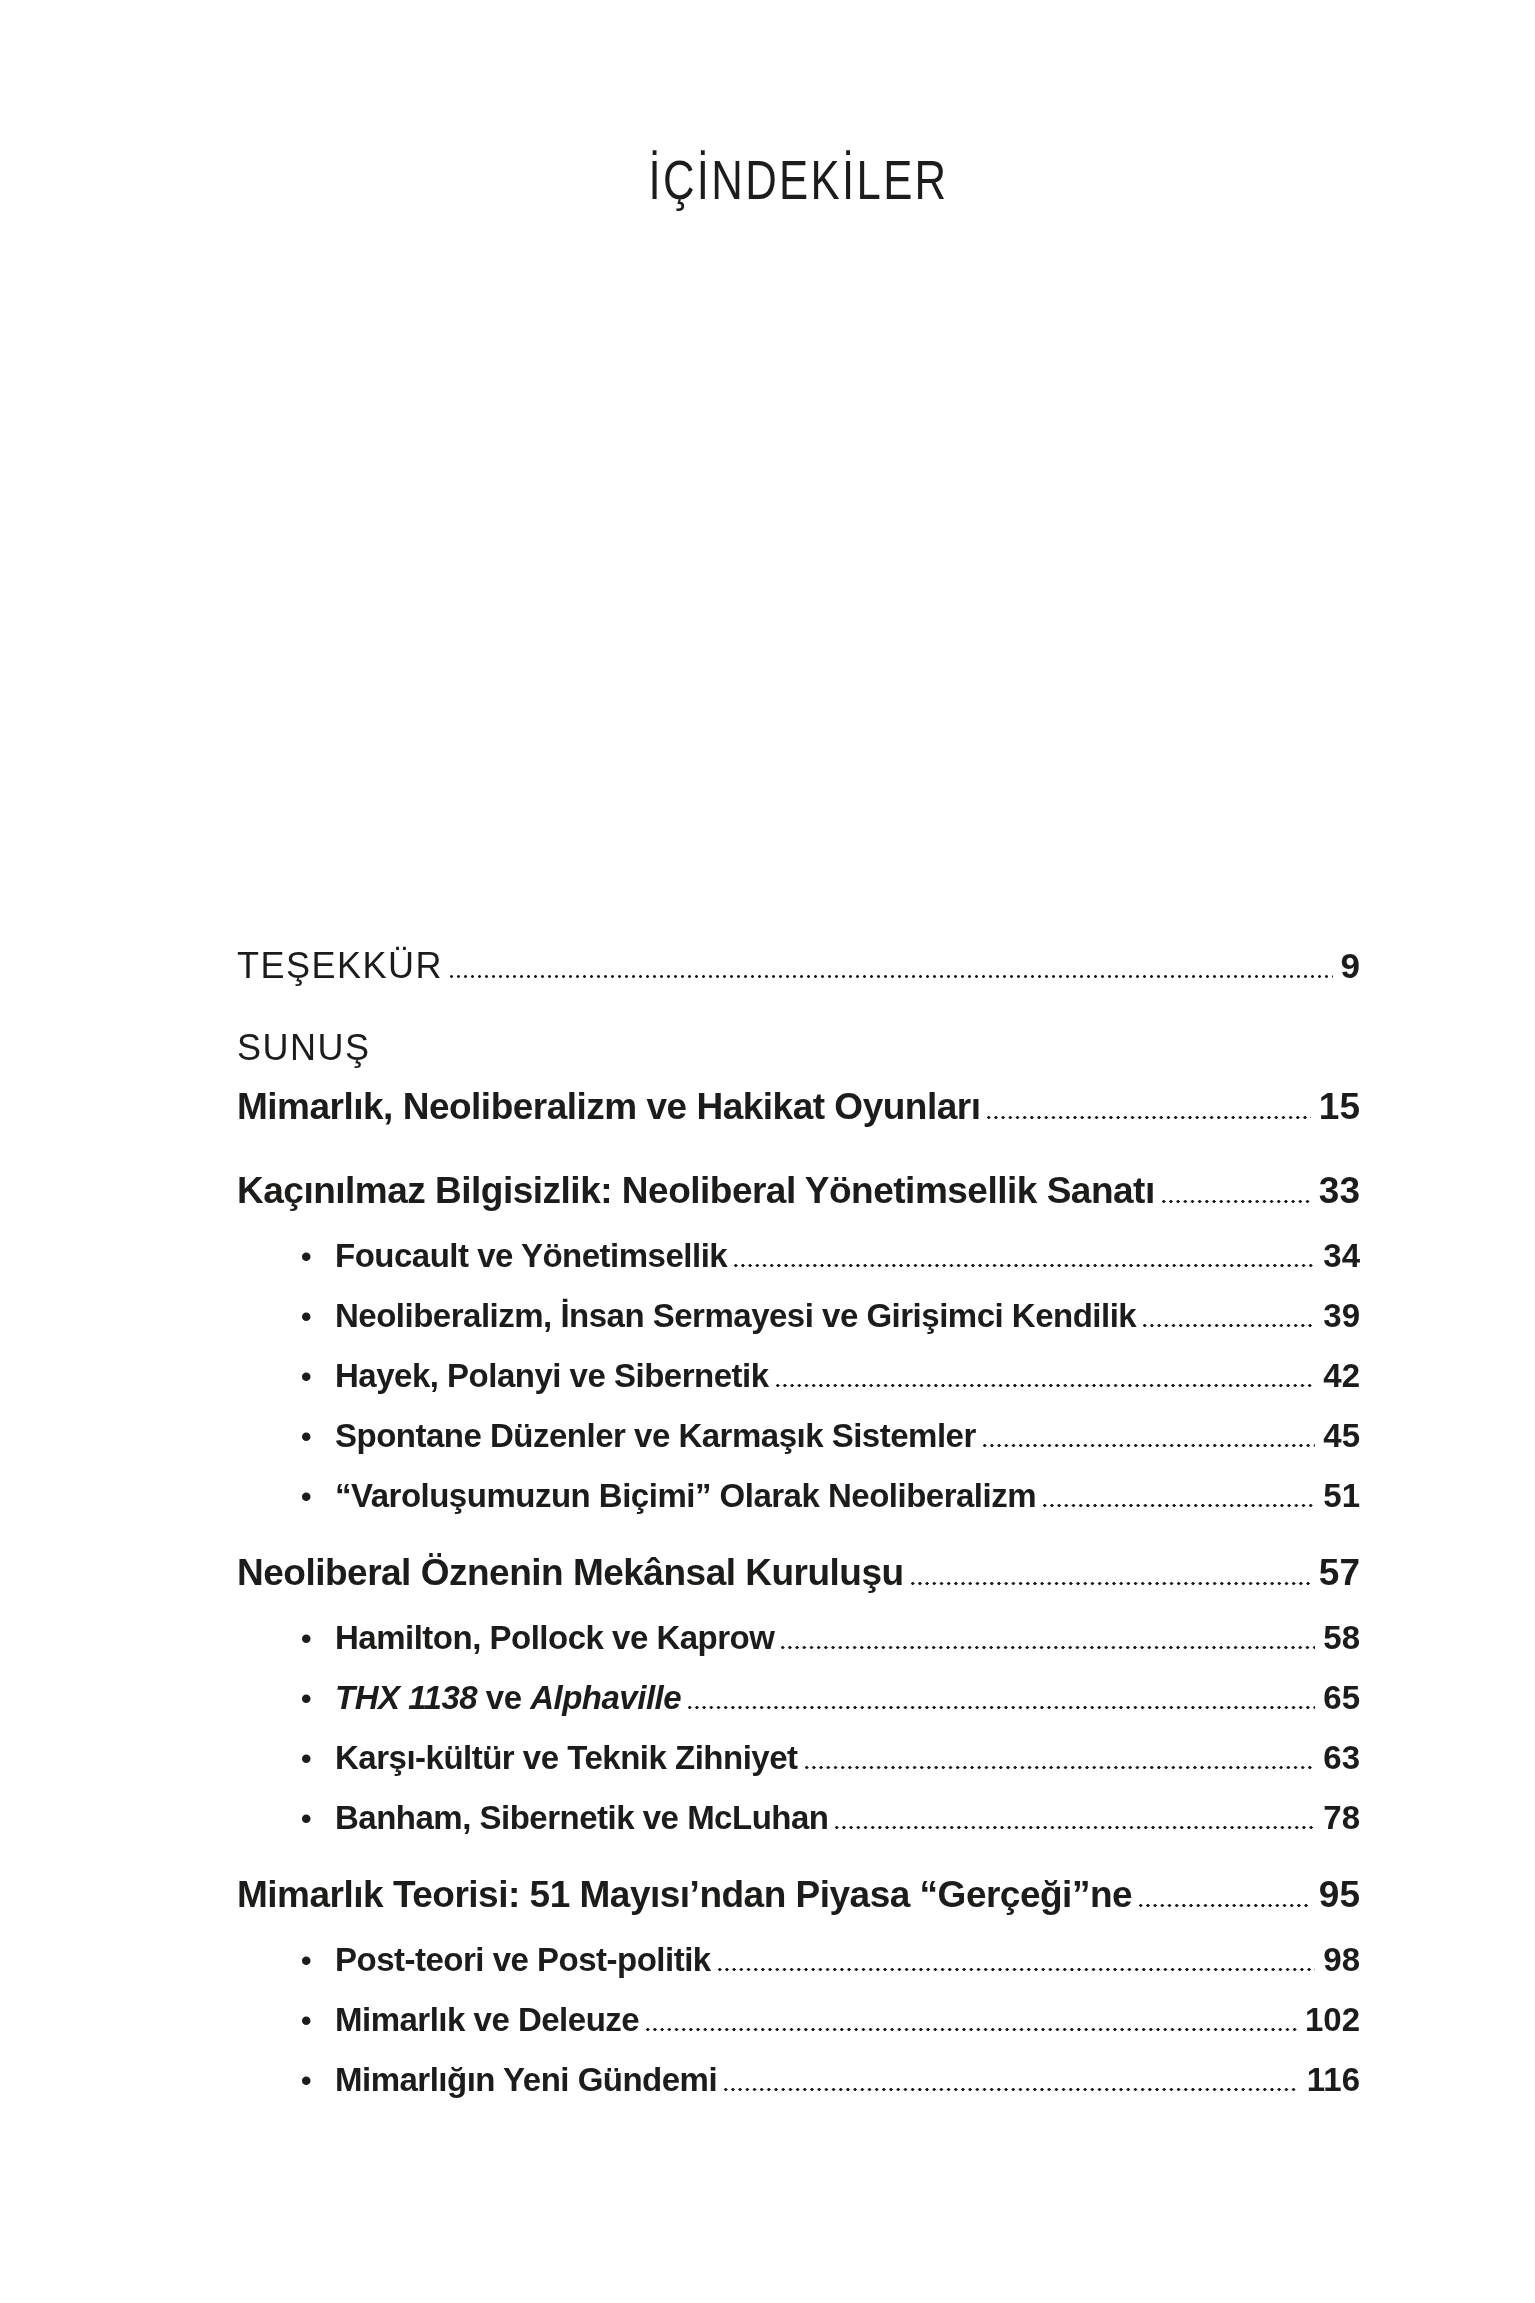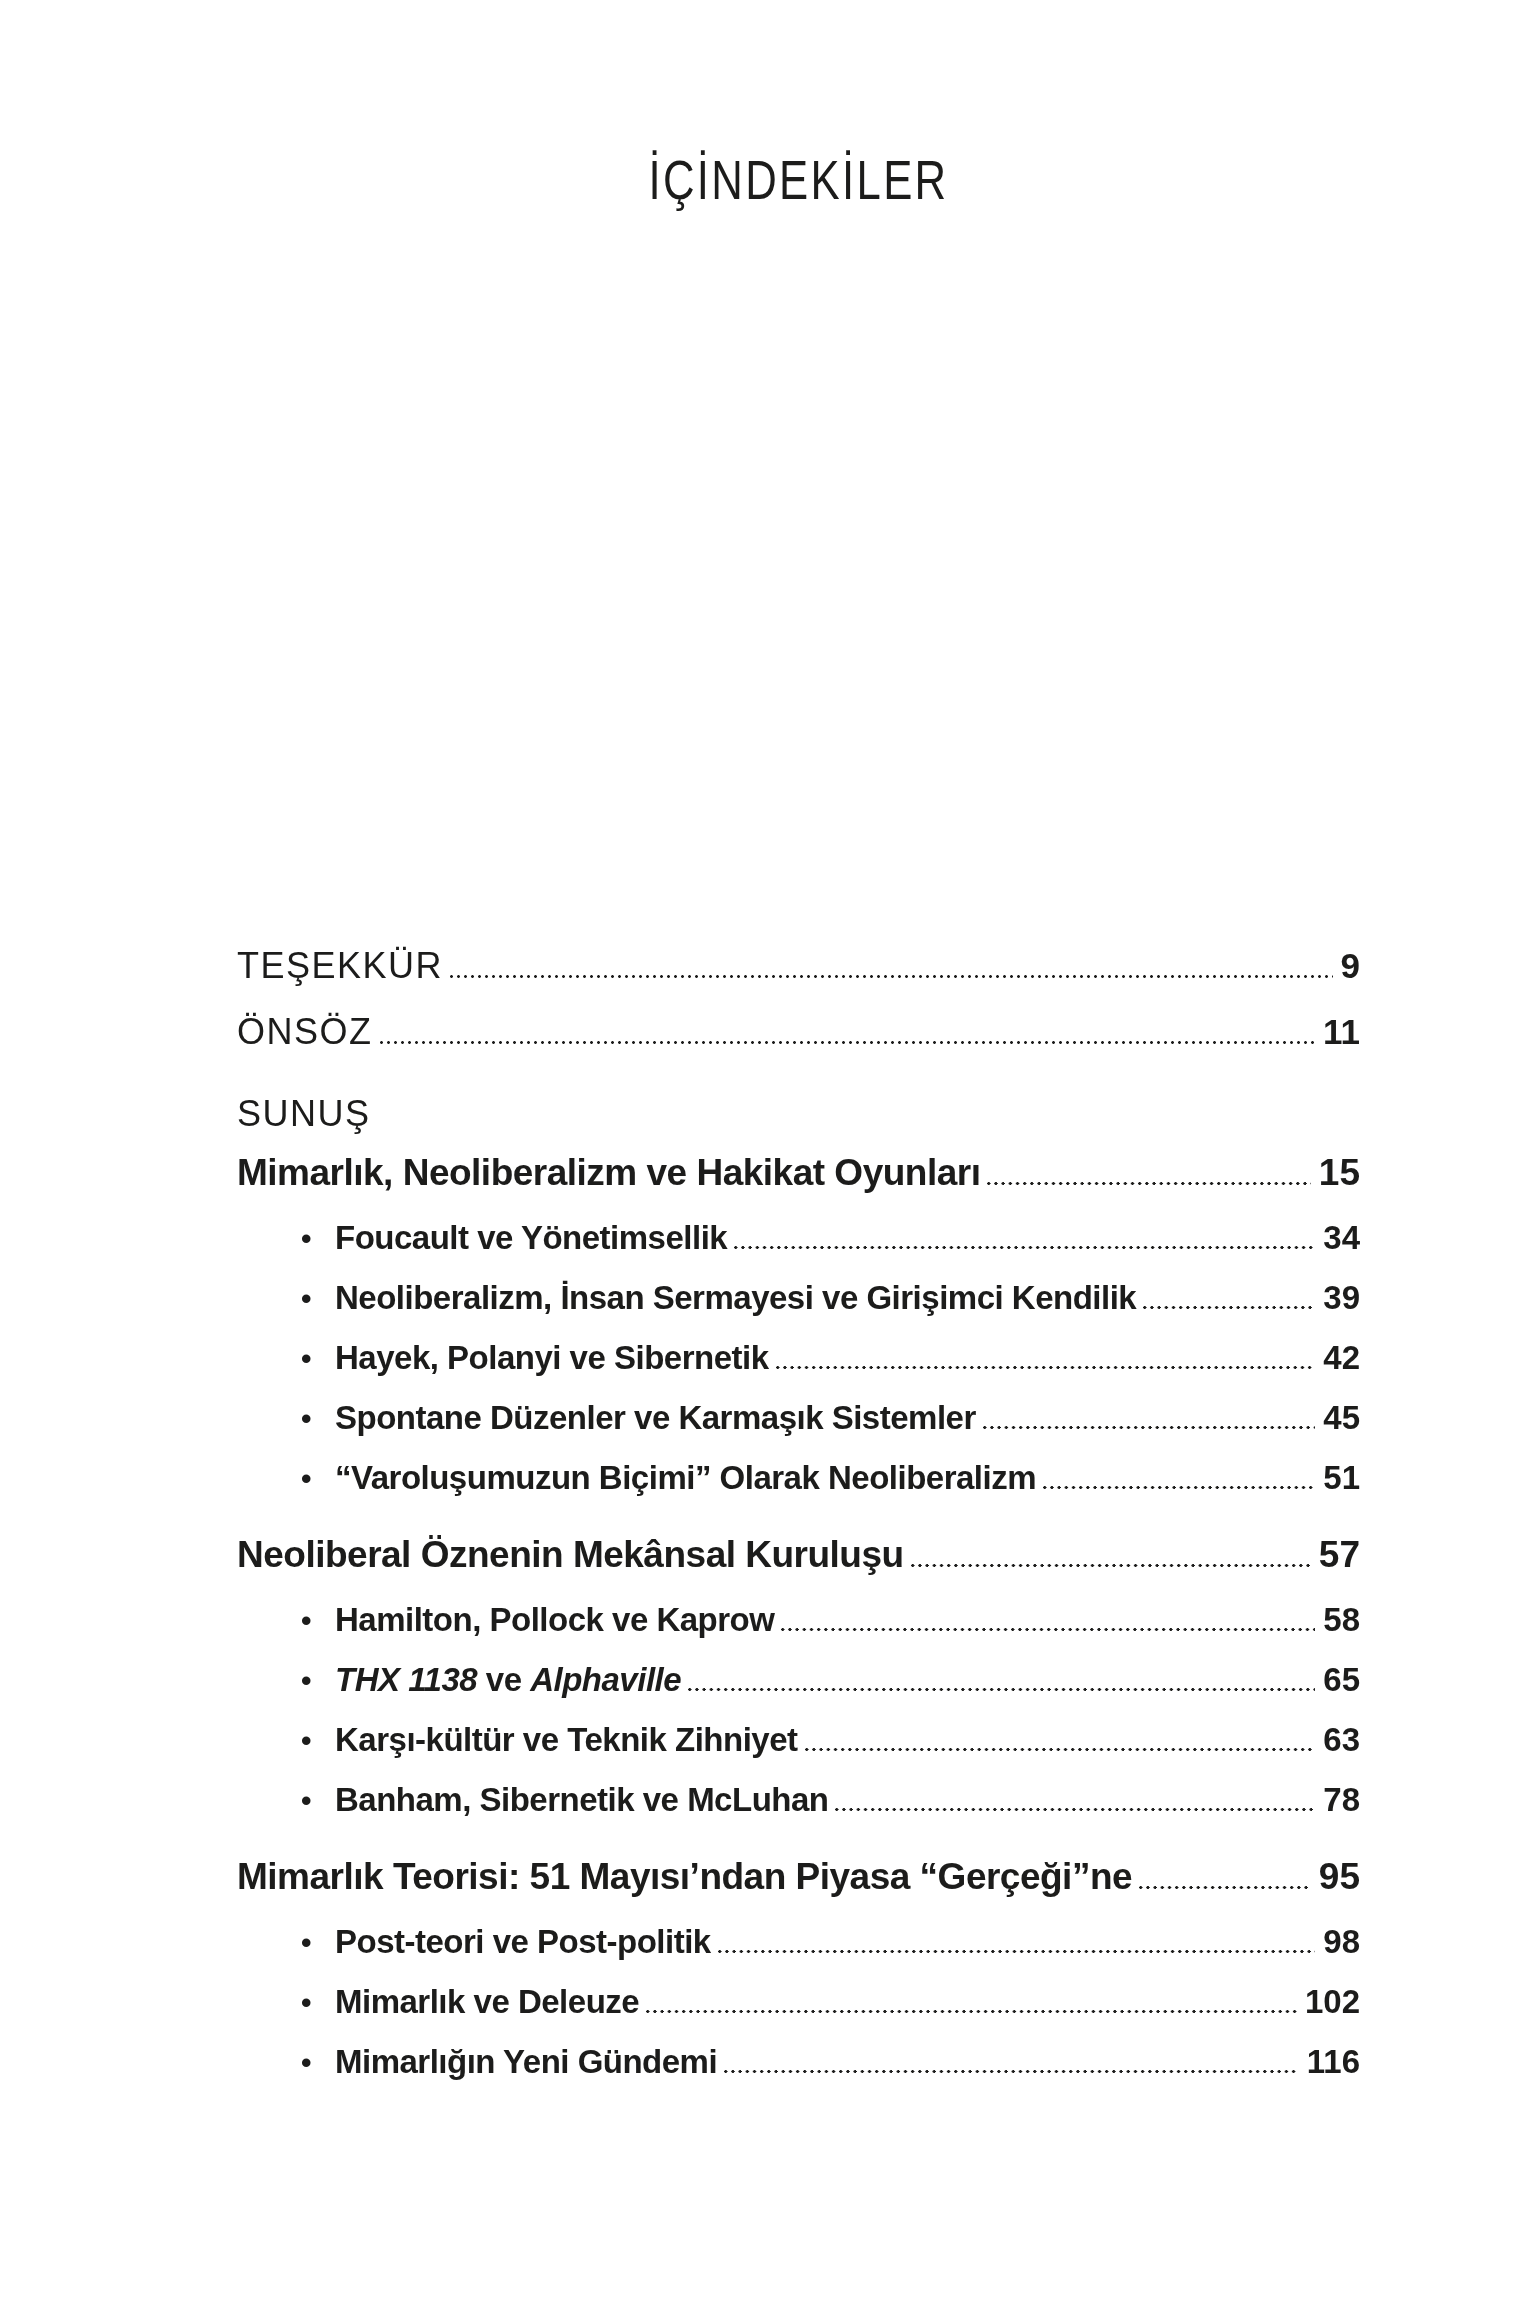--- a/index.html
+++ b/index.html
@@ -103,30 +103,30 @@
 <body>
 
 <div class="page">
   <h1 class="title">İÇİNDEKİLER</h1>
   <div class="toc">
       <div class="row front">
         <span class="t"><span>TEŞEKKÜR</span></span>
         <span class="leader"></span>
         <span class="num">9</span>
       </div>
-      <div class="row front">
-        <span class="t"><span>ÖNSÖZ</span></span>
-        <span class="leader"></span>
-        <span class="num">11</span>
-      </div>
       <div class="kicker">SUNUŞ</div>
       <div class="row h">
         <span class="t"><span>Mimarlık, Neoliberalizm ve Hakikat Oyunları</span></span>
         <span class="leader"></span>
         <span class="num">15</span>
+      </div>
+      <div class="row h">
+        <span class="t"><span>Kaçınılmaz Bilgisizlik: Neoliberal Yönetimsellik Sanatı</span></span>
+        <span class="leader"></span>
+        <span class="num">33</span>
       </div>
       <div class="row b">
         <span class="bullet">•</span>
         <span class="t"><span>Foucault ve Yönetimsellik</span></span>
         <span class="leader"></span>
         <span class="num">34</span>
       </div>
       <div class="row b">
         <span class="bullet">•</span>
         <span class="t"><span>Neoliberalizm, İnsan Sermayesi ve Girişimci Kendilik</span></span>

